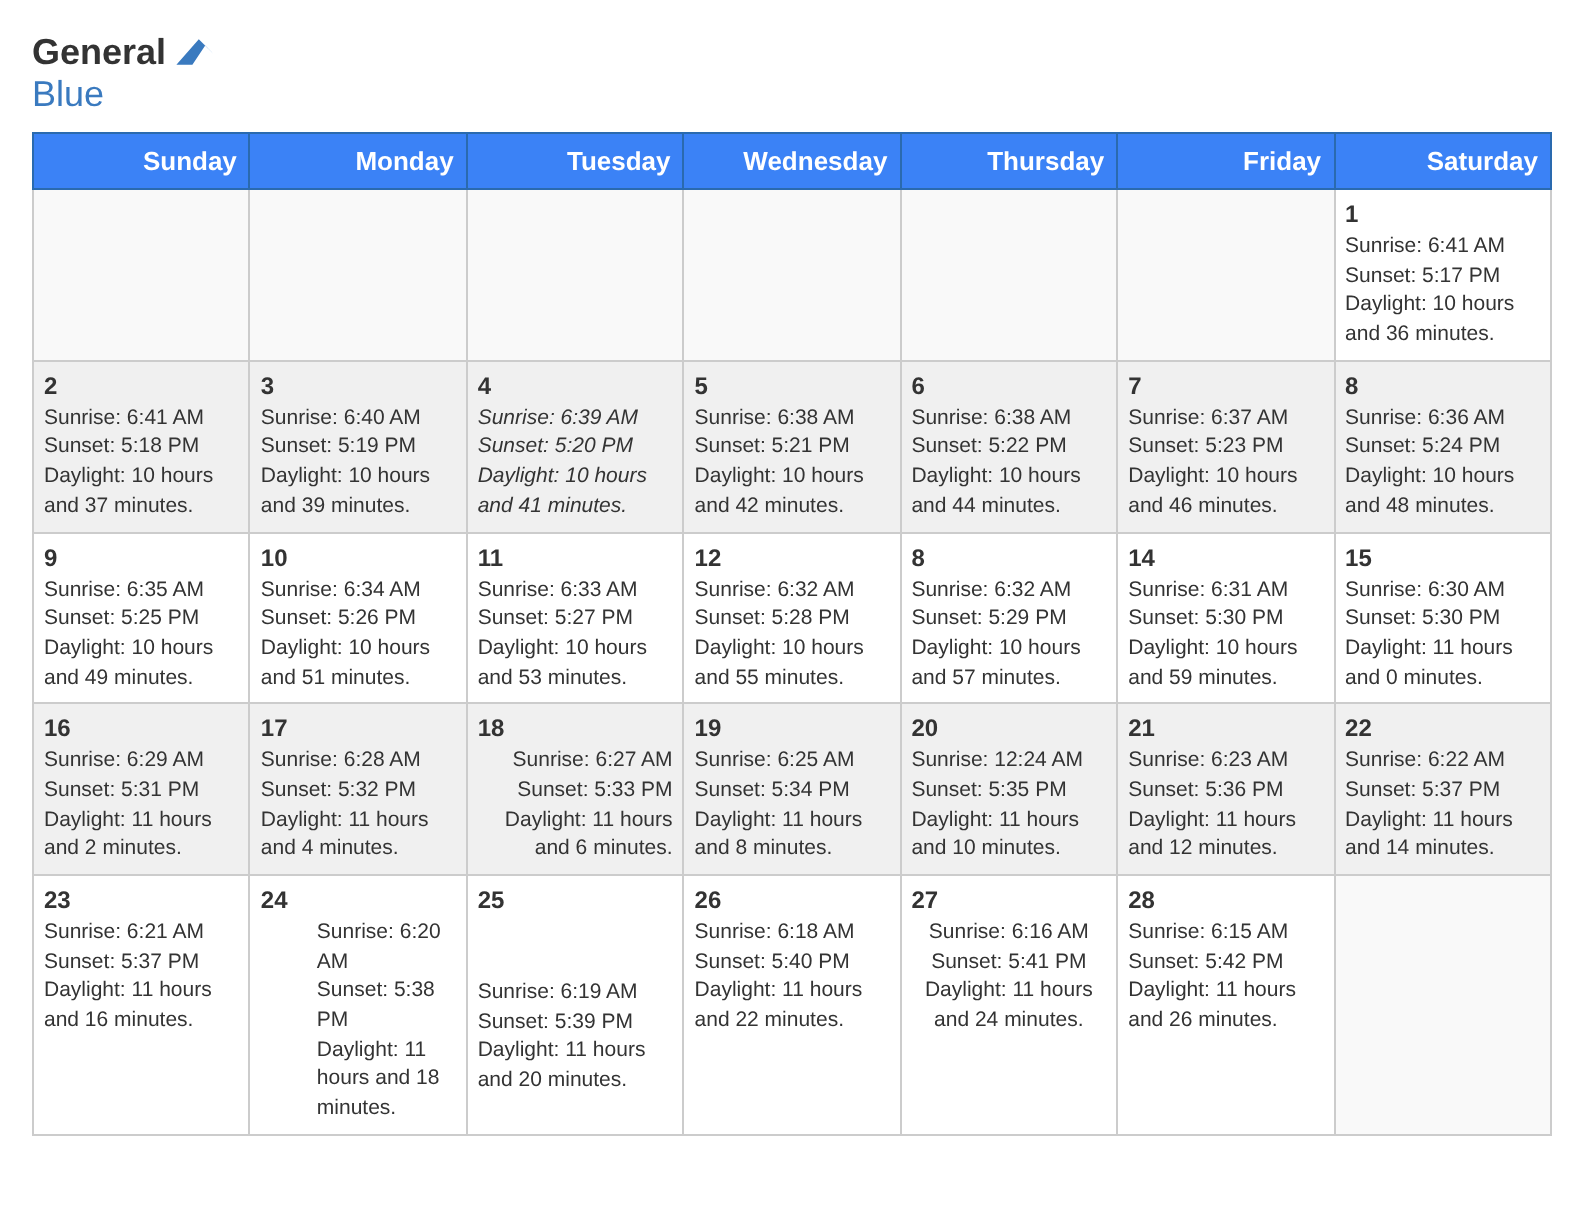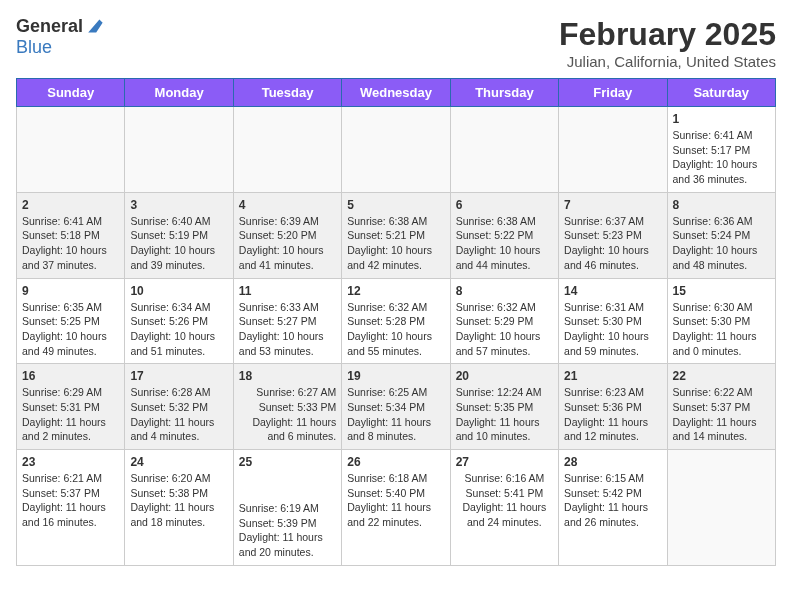--- a/index.html
+++ b/index.html
@@ -46,23 +46,23 @@
     .subtitle {
       font-size: 15px;
       color: #555;
     }
     .calendar {
       width: 100%;
       border-collapse: collapse;
       border: 1px solid #ccc;
     }
     .calendar th {
-      background-color: #8b5cf6;
+      background-color: #3b82f6;
       color: white;
-      text-align: center;
+      text-align: right;
       padding: 6px 6px;
       font-size: 13px;
       border: 1px solid #2a6aaf;
     }
     .calendar td {
       vertical-align: top;
       border: 1px solid #ccc;
       padding: 5px 5px;
       width: calc(100%/7);
       min-height: 80px;
@@ -96,24 +96,20 @@
       <div style="display:flex;">
         <span class="logo-text-general">General</span>
         <svg class="logo-icon" viewBox="0 0 30 24" xmlns="http://www.w3.org/2000/svg">
           <polygon points="4,20 18,4 28,14 22,8 14,20" fill="#3a7abf"></polygon>
           <polygon points="18,4 28,14 22,8" fill="#5a9adf"></polygon>
         </svg>
       </div>
       <div class="logo-text-blue">Blue</div>
     </div>
   </div>
-  <div class="title-block">
-    <div class="main-title">February 2025</div>
-    <div class="subtitle">Julian, California, United States</div>
-  </div>
 </div>
 
 <table class="calendar">
   <thead>
     <tr>
     <th>Sunday</th>
         <th>Monday</th>
         <th>Tuesday</th>
         <th>Wednesday</th>
         <th>Thursday</th>
@@ -144,21 +140,21 @@
 Daylight: 10 hours and 37 minutes.</div>
         </td>
         <td>
           <div class="day-number">3</div>
           <div class="day-info" style="white-space: pre-line;">Sunrise: 6:40 AM
 Sunset: 5:19 PM
 Daylight: 10 hours and 39 minutes.</div>
         </td>
         <td>
           <div class="day-number">4</div>
-          <div class="day-info" style="white-space: pre-line;">Sunrise: 6:39 AM
+          <div class="day-info" style="white-space: pre-line; font-style: italic;">Sunrise: 6:39 AM
 Sunset: 5:20 PM
 Daylight: 10 hours and 41 minutes.</div>
         </td>
         <td>
           <div class="day-number">5</div>
           <div class="day-info" style="white-space: pre-line;">Sunrise: 6:38 AM
 Sunset: 5:21 PM
 Daylight: 10 hours and 42 minutes.</div>
         </td>
         <td>
@@ -270,21 +266,21 @@
       </tr>
       <tr>
         <td>
           <div class="day-number">23</div>
           <div class="day-info" style="white-space: pre-line;">Sunrise: 6:21 AM
 Sunset: 5:37 PM
 Daylight: 11 hours and 16 minutes.</div>
         </td>
         <td>
           <div class="day-number">24</div>
-          <div class="day-info" style="white-space: pre-line;">Sunrise: 6:20 AM
+          <div class="day-info" style="white-space: pre-line; margin-left: 28px;">Sunrise: 6:20 AM
 Sunset: 5:38 PM
 Daylight: 11 hours and 18 minutes.</div>
         </td>
         <td>
           <div class="day-number">25</div>
           <div class="day-info" style="white-space: pre-line; margin-top: 32px;">Sunrise: 6:19 AM
 Sunset: 5:39 PM
 Daylight: 11 hours and 20 minutes.</div>
         </td>
         <td>

